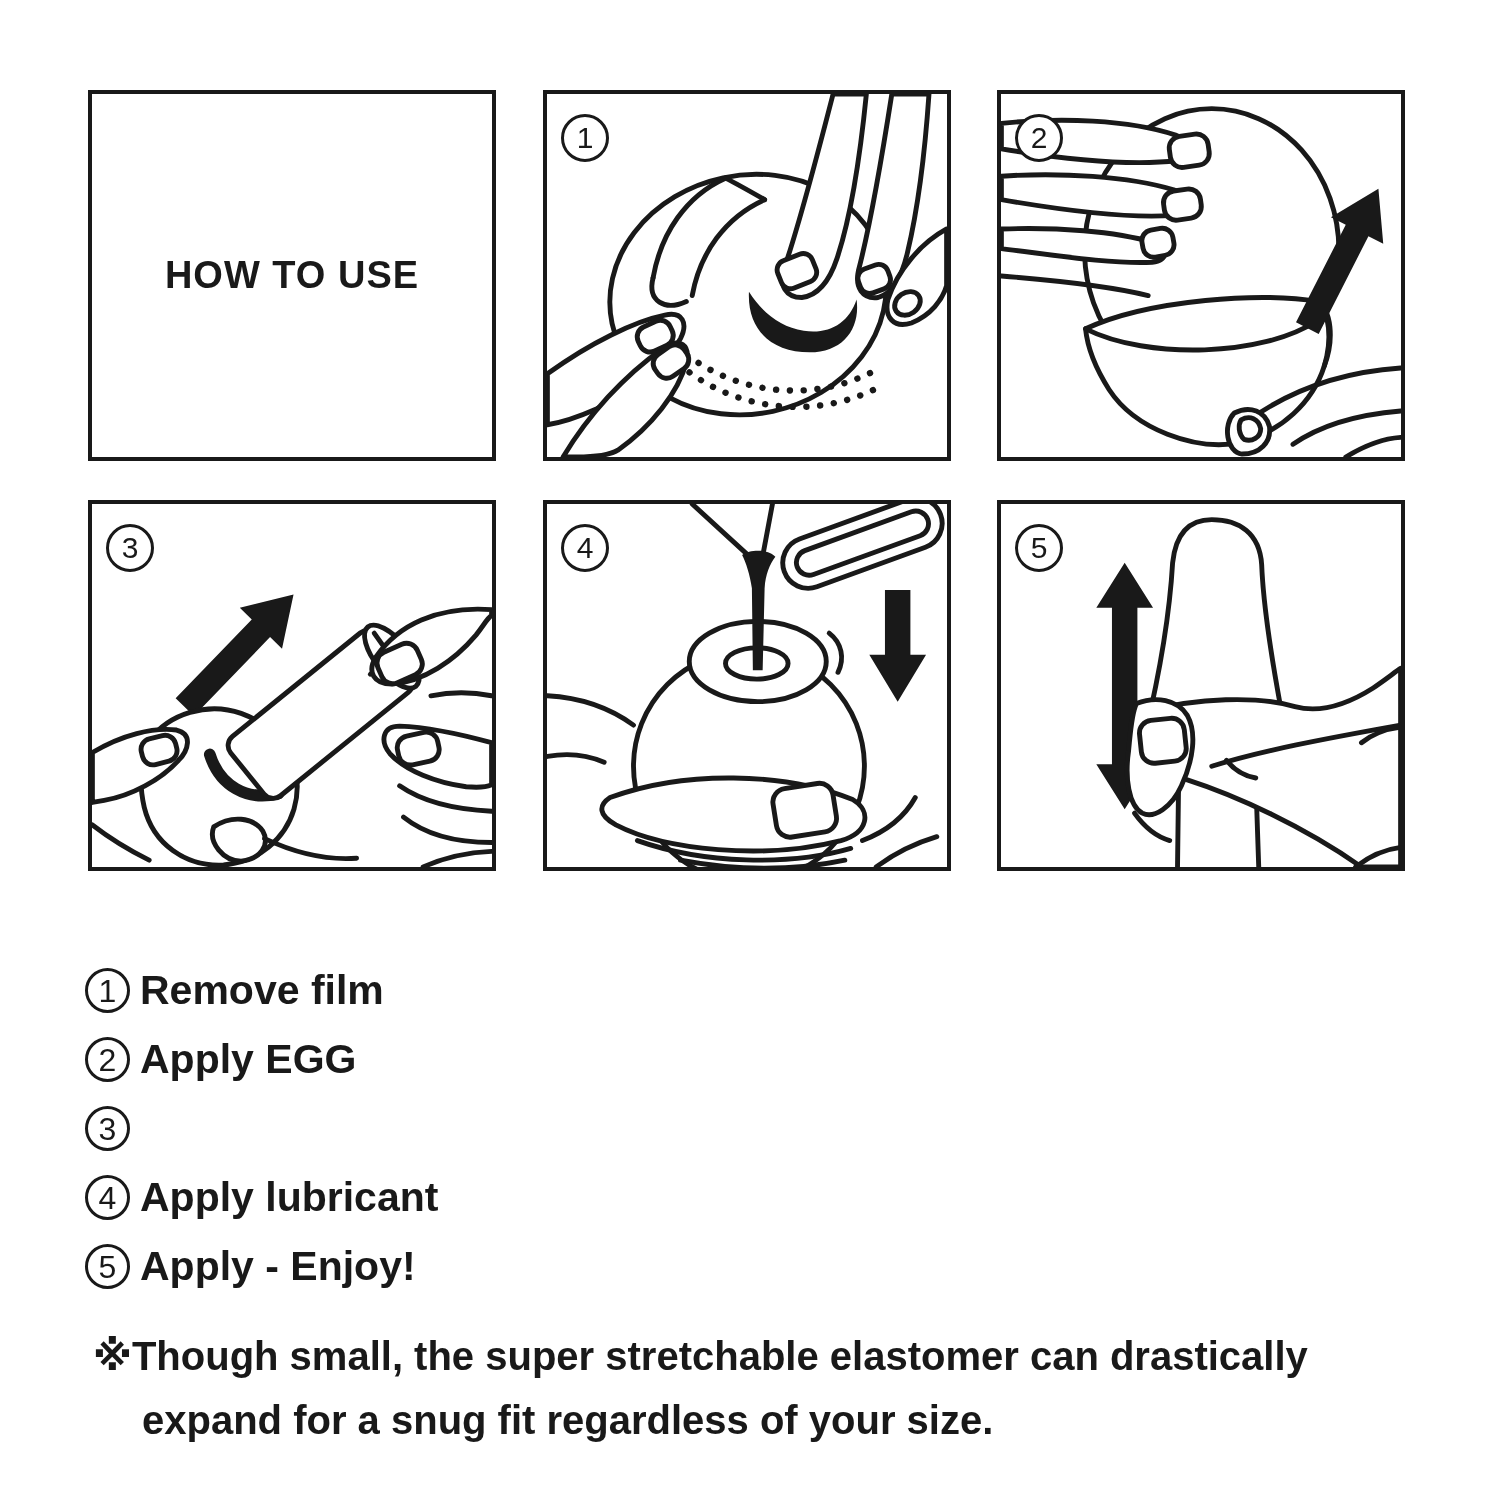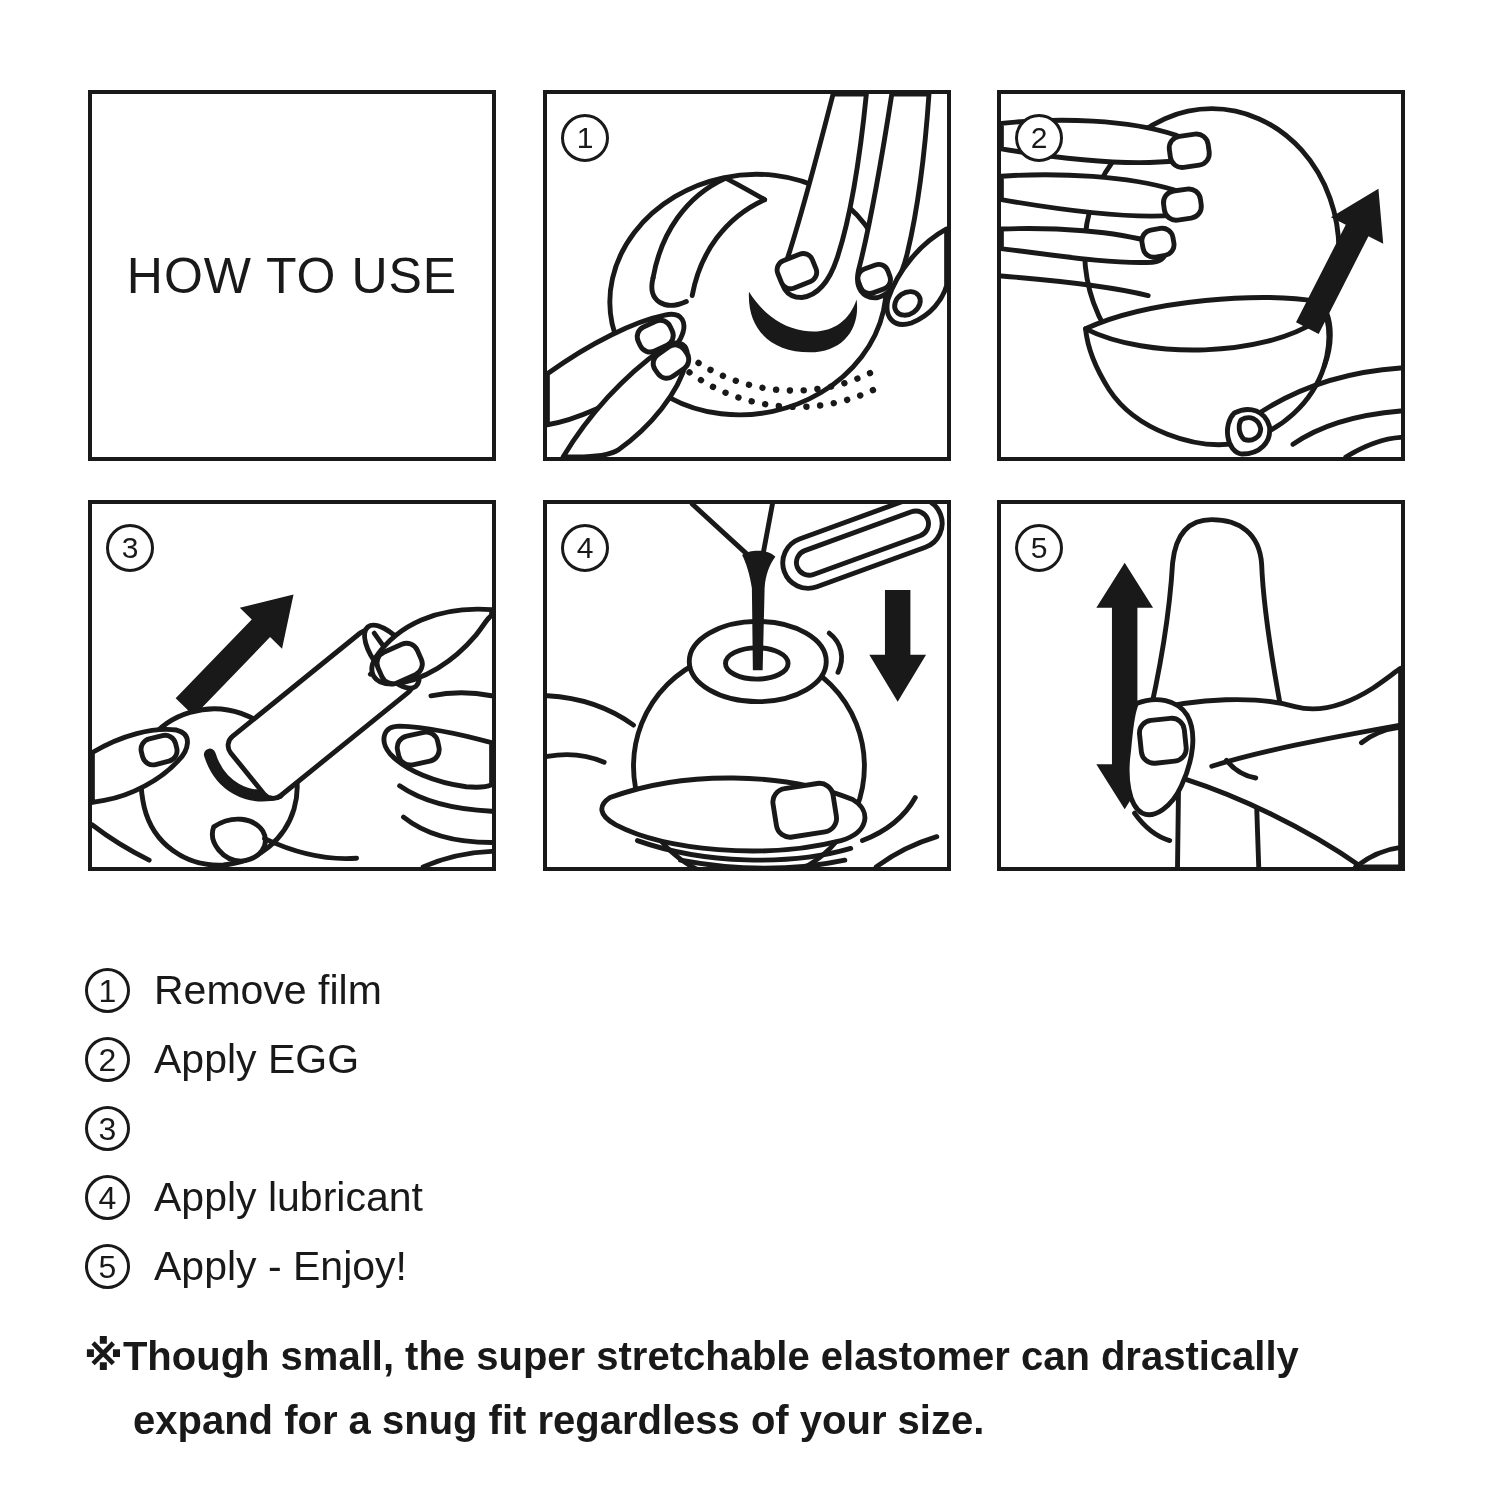--- a/index.html
+++ b/index.html
@@ -10,43 +10,43 @@
   .panel{
     position:absolute;width:408px;height:371px;border:4px solid #191919;
     box-sizing:border-box;background:#ffffff;
   }
   #panel-title{left:88px;top:90px;display:flex;align-items:center;justify-content:center;}
   #panel-1{left:543px;top:90px;}
   #panel-2{left:997px;top:90px;}
   #panel-3{left:88px;top:500px;}
   #panel-4{left:543px;top:500px;}
   #panel-5{left:997px;top:500px;}
-  .title{font-size:50px;font-weight:400;letter-spacing:1px;white-space:nowrap;}
+  .title{font-size:38px;font-weight:700;letter-spacing:1px;white-space:nowrap;}
   .badge{
     position:absolute;left:14px;top:20px;width:42px;height:42px;border:3px solid #191919;
     border-radius:50%;display:flex;align-items:center;justify-content:center;
     font-size:30px;font-weight:400;background:#ffffff;z-index:2;line-height:1;
   }
   .art{position:absolute;left:0;top:0;width:100%;height:100%;}
   .art path,.art ellipse,.art circle,.art rect,.art line{
     stroke:#191919;stroke-width:5;fill:none;stroke-linecap:round;stroke-linejoin:round;
   }
   .art .fw{fill:#ffffff;}
   .art .fb{fill:#191919;stroke:none;}
   .art .dots{stroke-width:6.5;stroke-dasharray:0.1 14;}
   .art .thick{stroke-width:12;}
   .steps{position:absolute;left:85px;top:968px;list-style:none;margin:0;padding:0;}
   .step{display:flex;align-items:center;height:45px;margin-bottom:24px;}
   .step .num{
     width:45px;height:45px;border:3px solid #191919;border-radius:50%;box-sizing:border-box;
     display:flex;align-items:center;justify-content:center;font-size:32px;font-weight:400;
     flex:0 0 45px;line-height:1;
   }
-  .step .label{margin-left:24px;font-size:41px;font-weight:400;white-space:nowrap;}
-  .note{position:absolute;left:84px;top:1324px;width:1350px;}
+  .step .label{margin-left:10px;font-size:41px;font-weight:700;white-space:nowrap;}
+  .note{position:absolute;left:93px;top:1324px;width:1350px;}
   .note-line{font-size:40px;font-weight:700;line-height:64px;white-space:nowrap;}
   .note-line.indent{padding-left:49px;}
   .marker{font-weight:700;}
 </style>
 </head>
 <body>
 
 <div class="sheet">
 
   <section class="panel" id="panel-title">

